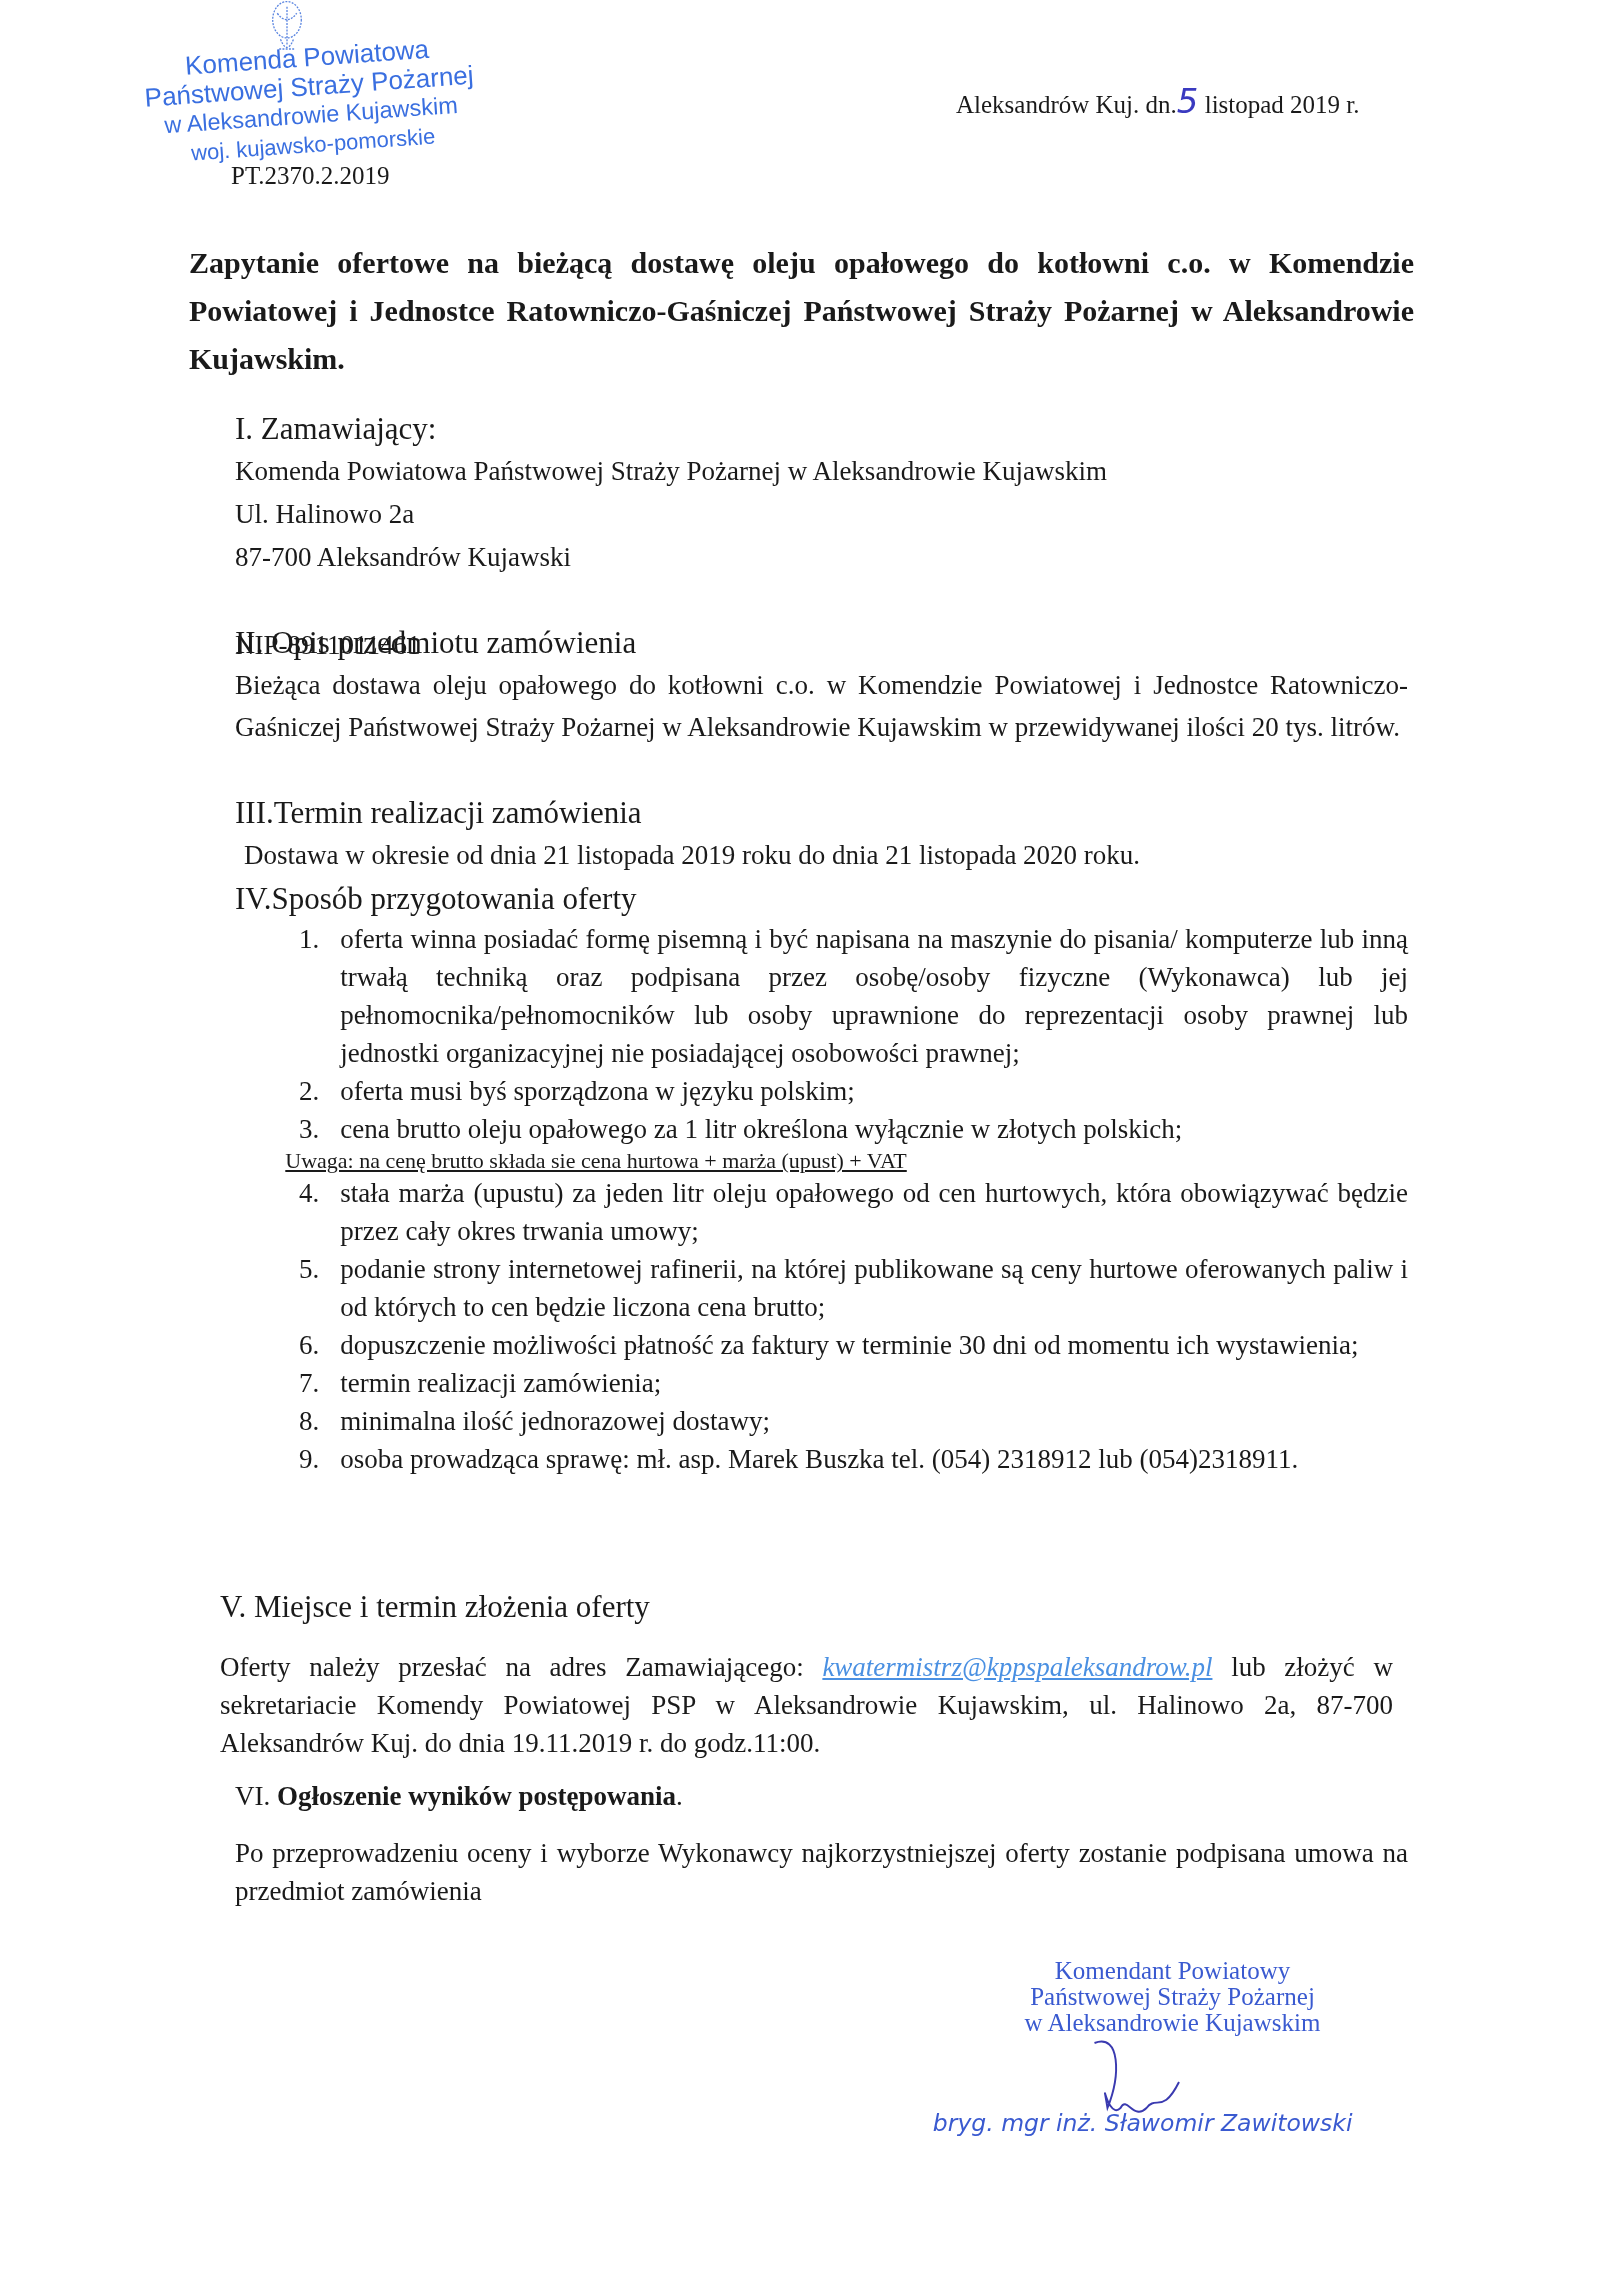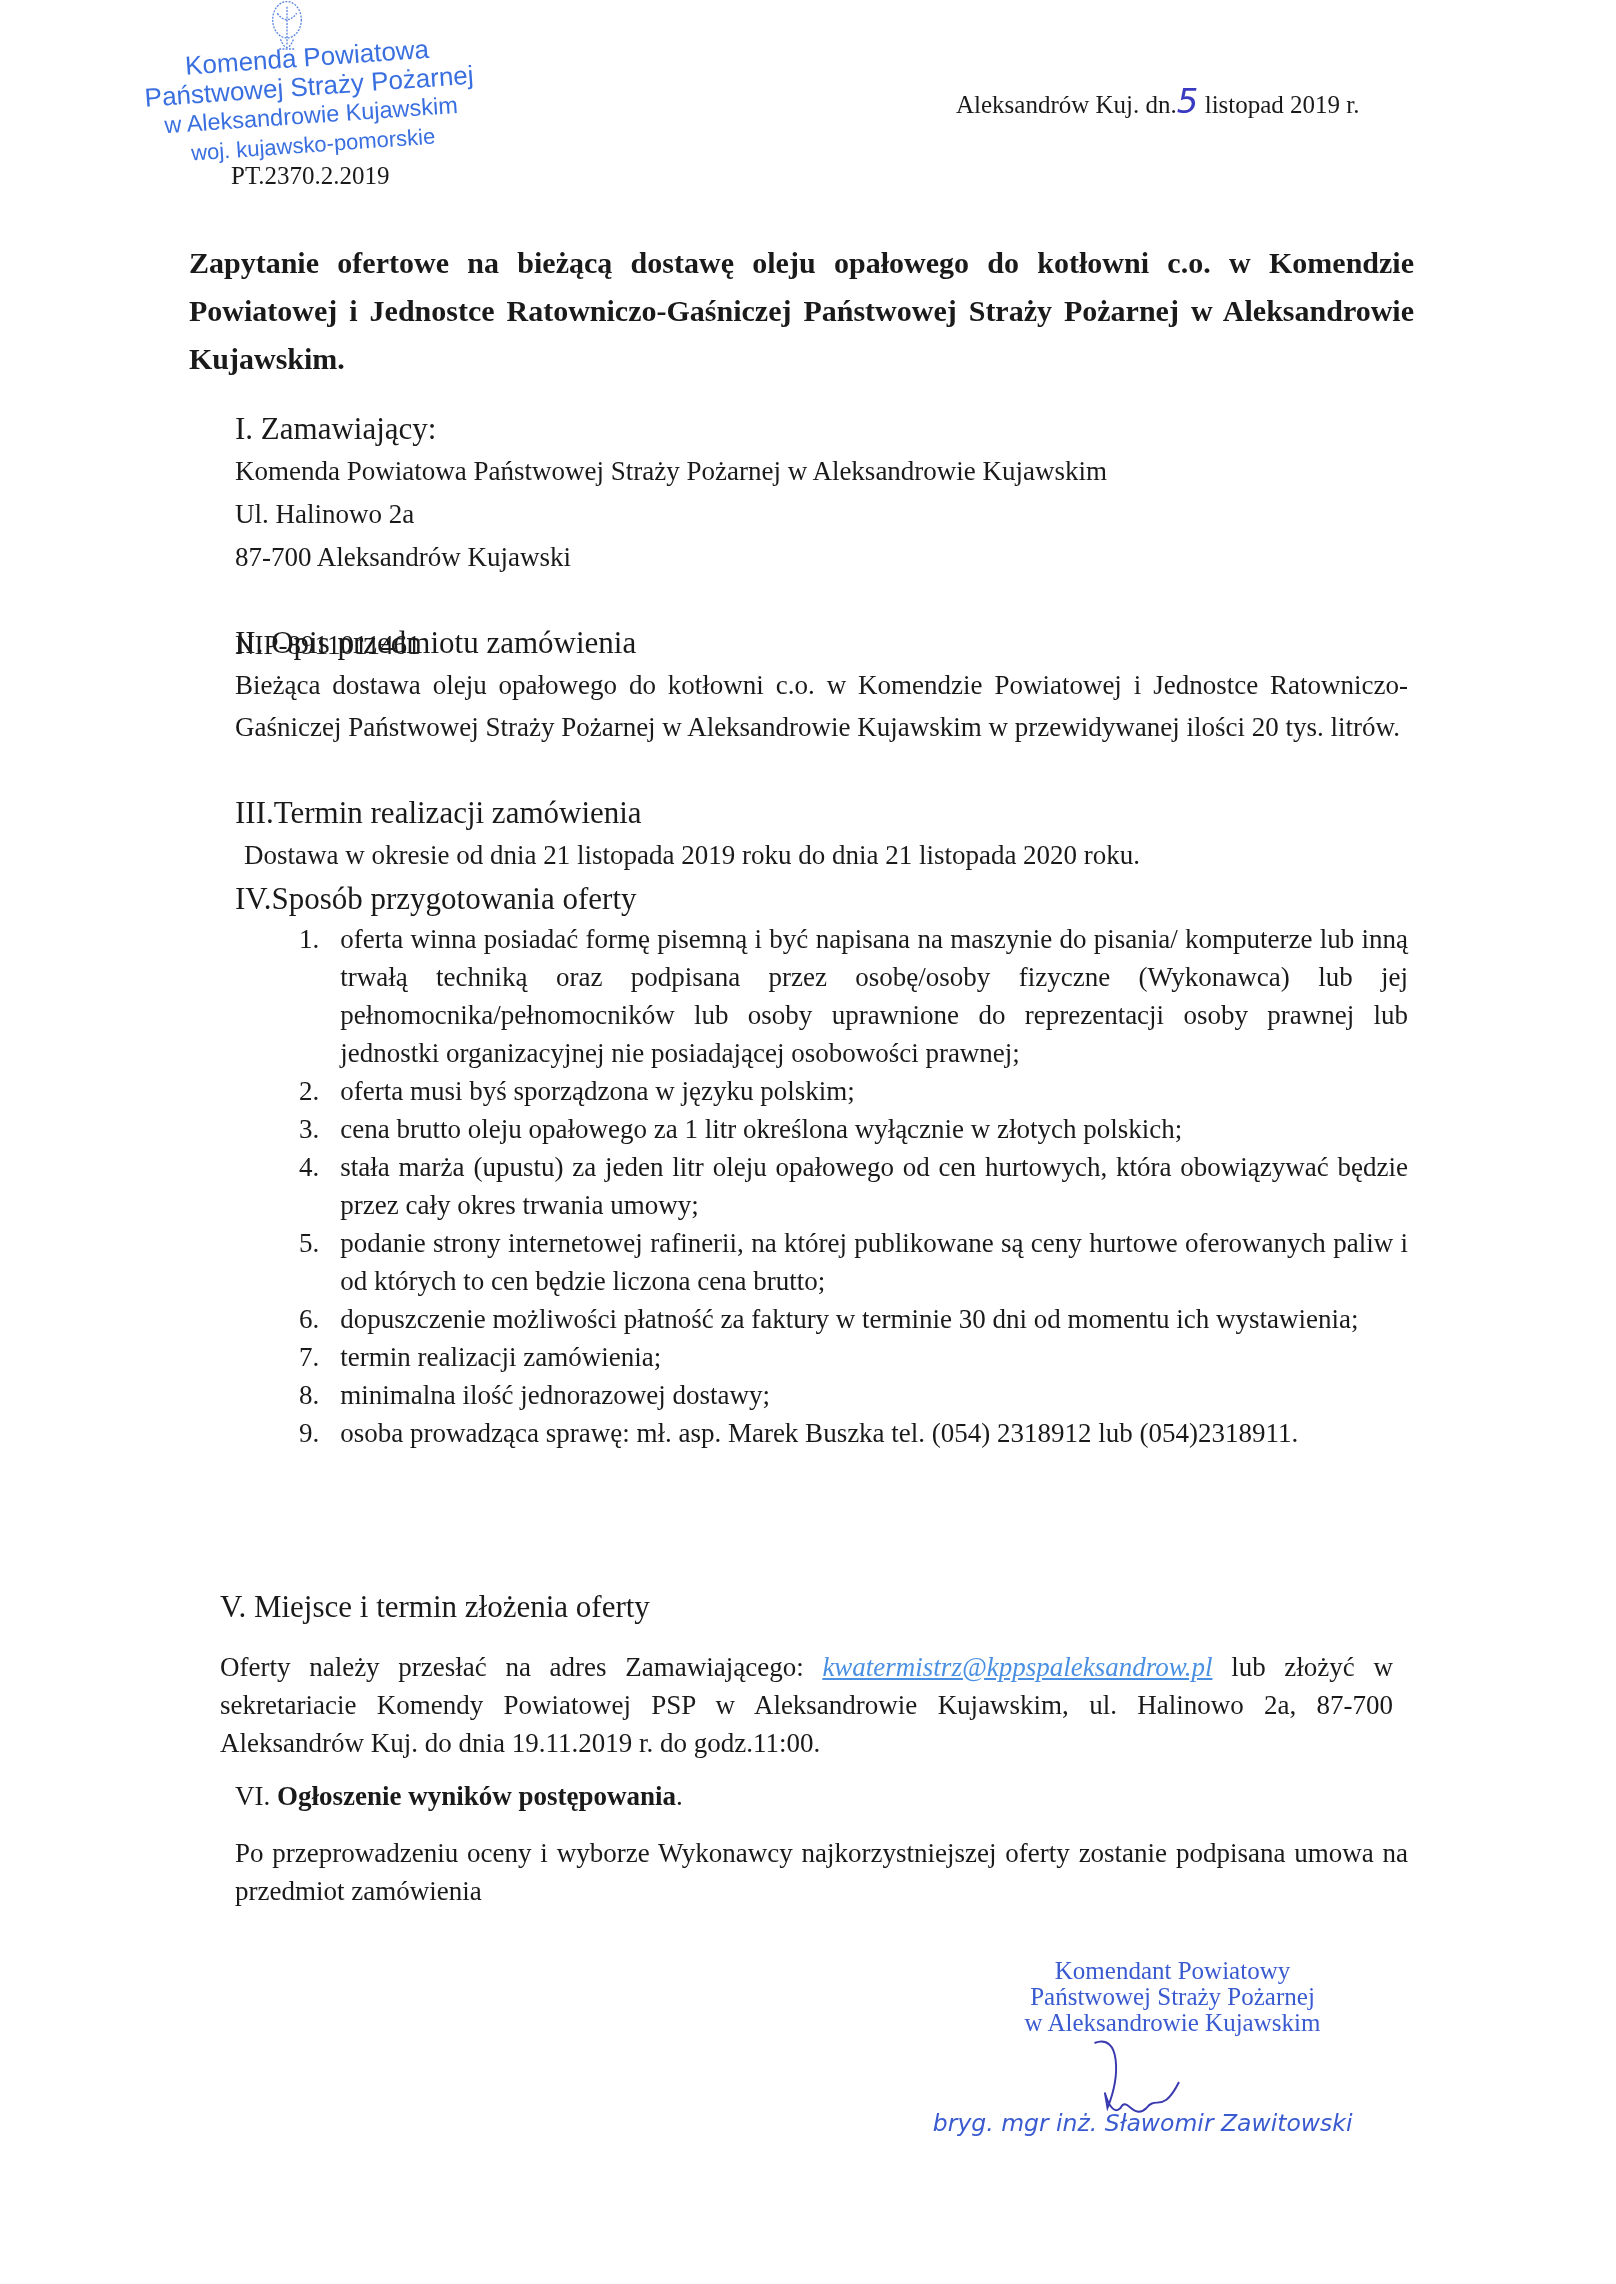--- a/index.html
+++ b/index.html
@@ -65,20 +65,21 @@
   <div class="h" style="line-height:42px;">III.Termin realizacji zamówienia</div>
   <div class="body" style="line-height:42px; padding-left:9px;">Dostawa w okresie od dnia 21 listopada 2019 roku do dnia 21 listopada 2020 roku.</div>
 </div>
 
 <div class="abs" style="left:235px; top:878px; width:1173px;">
   <div class="h" style="line-height:42px;">IV.Sposób przygotowania oferty</div>
   <ol>
     <li>oferta winna posiadać formę pisemną i być napisana na maszynie do pisania/ komputerze lub inną trwałą techniką oraz podpisana przez osobę/osoby fizyczne (Wykonawca) lub jej pełnomocnika/pełnomocników lub osoby uprawnione do reprezentacji osoby prawnej lub jednostki organizacyjnej nie posiadającej osobowości prawnej;</li>
     <li>oferta musi byś sporządzona w języku polskim;</li>
     <li>cena brutto oleju opałowego za 1 litr określona wyłącznie w złotych polskich;</li>
+    <li class="note">Uwaga: na cenę brutto składa sie cena hurtowa + marża (upust) + VAT</li>
     <li value="4">stała marża (upustu) za jeden litr oleju opałowego od cen hurtowych, która obowiązywać będzie przez cały okres trwania umowy;</li>
     <li>podanie strony internetowej rafinerii, na której publikowane są ceny hurtowe oferowanych paliw i od których to cen będzie liczona  cena brutto;</li>
     <li>dopuszczenie możliwości płatność za  faktury w terminie 30 dni od momentu ich wystawienia;</li>
     <li>termin realizacji zamówienia;</li>
     <li>minimalna ilość jednorazowej dostawy;</li>
     <li>osoba prowadząca sprawę: mł. asp. Marek Buszka tel. (054) 2318912 lub (054)2318911.</li>
   </ol>
 </div>
 
 <div class="abs" style="left:220px; top:1586px; width:1173px;">

